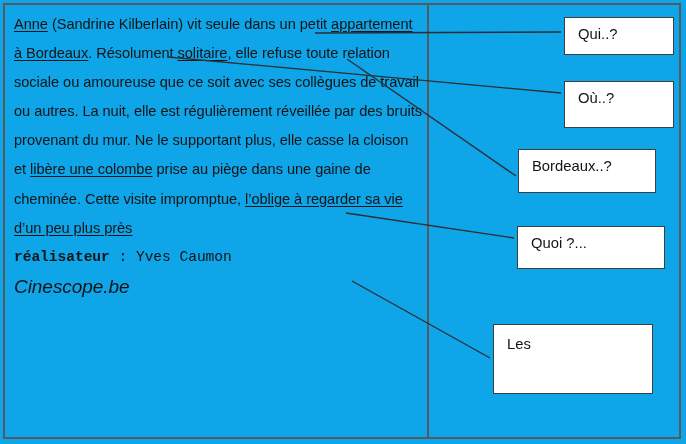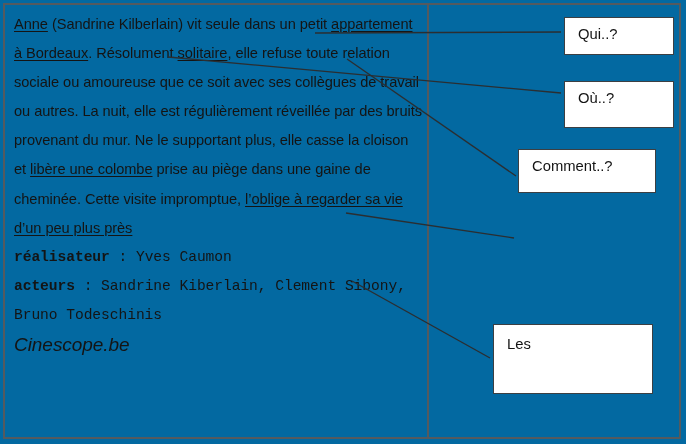--- a/index.html
+++ b/index.html
@@ -4,21 +4,21 @@
 <style>
   html, body {
     margin: 0;
     padding: 0;
     background: #ffffff;
   }
   #page {
     position: relative;
     width: 686px;
     height: 444px;
-    background: #0369a1;
+    background: #0ea5e9;
     font-family: "Liberation Sans", sans-serif;
     overflow: hidden;
   }
   
   #frame {
     position: absolute;
     left: 3px;
     top: 3px;
     width: 678px;
     height: 436px;
@@ -101,38 +101,38 @@
   <div id="frame"></div>
   <div id="divider"></div>
 
   <div id="synopsis">
     <p>
       <span class="u">Anne</span><span> (Sandrine Kilberlain) vit seule dans un petit </span><span class="u">appartement à Bordeaux</span><span>. Résolument </span><span class="u">solitaire</span><span>, elle refuse toute relation sociale ou amoureuse que ce soit avec ses collègues de travail ou autres. La nuit, elle est régulièrement réveillée par des bruits provenant du mur. Ne le supportant plus, elle casse la cloison et </span><span class="u">libère une colombe</span><span> prise au piège dans une gaine de cheminée. Cette visite impromptue, </span><span class="u">l’oblige à regarder sa vie d’un peu plus près</span>
     </p>
     <p class="credit-line">
       <span class="bold">réalisateur</span><span> : </span><span>Yves Caumon</span>
     </p>
-    <p class="credit-line">
-      <span class="bold">acteurs</span><span> : </span><span>Sandrine Kiberlain, Clement Sibony, Bruno Todeschinis</span>
-    </p>
     <p class="source">Cinescope.be</p>
   </div>
 
   <div class="qbox" id="qbox-qui">
     <span>Qui..?</span>
   </div>
 
   <div class="qbox" id="qbox-ou">
     <span>Où..?</span>
   </div>
 
   <div class="qbox" id="qbox-comment">
-    <span>Comment..?</span>
+    <span>Bordeaux..?</span>
   </div>
 
+  <div class="qbox" id="qbox-quoi">
+    <span>Quoi ?...</span>
+  </div>
 
   <div class="qbox" id="qbox-consequences">
     <span class="qbox-line2">Les</span>
   </div>
 
   <svg id="connectors" viewBox="0 0 686 444" xmlns="http://www.w3.org/2000/svg">
     <g id="connector-group" stroke="#2b2e31" stroke-width="1.35" fill="none" shape-rendering="geometricPrecision">
         <line x1="315" y1="33" x2="561" y2="32" stroke="#2b2e31"></line>
         <line x1="168" y1="57" x2="561" y2="93" stroke="#2b2e31"></line>
         <line x1="347" y1="59" x2="516" y2="176" stroke="#2b2e31"></line>

